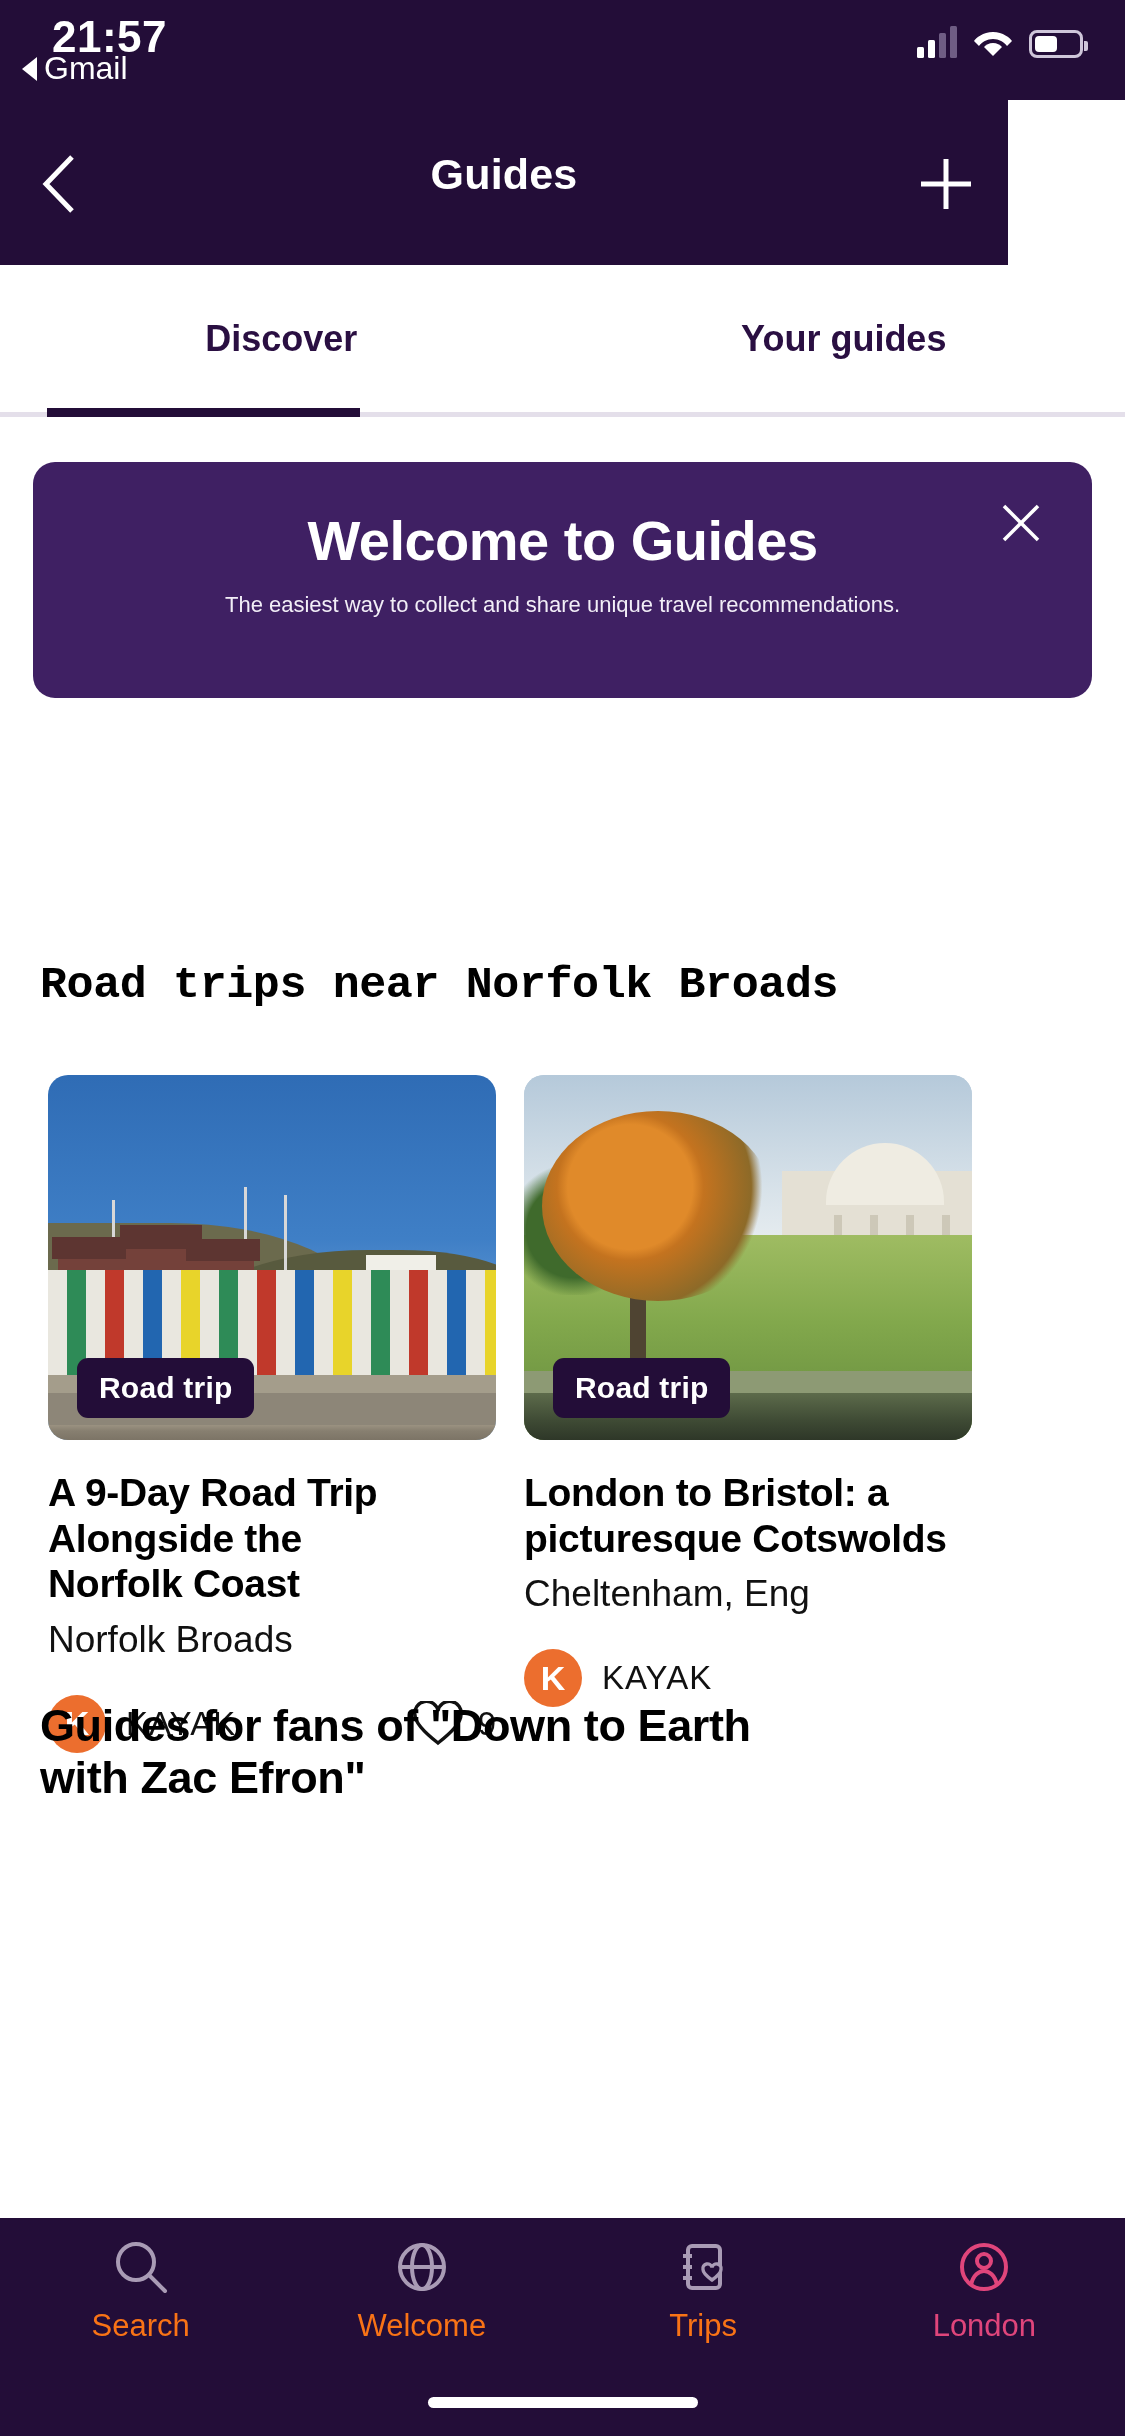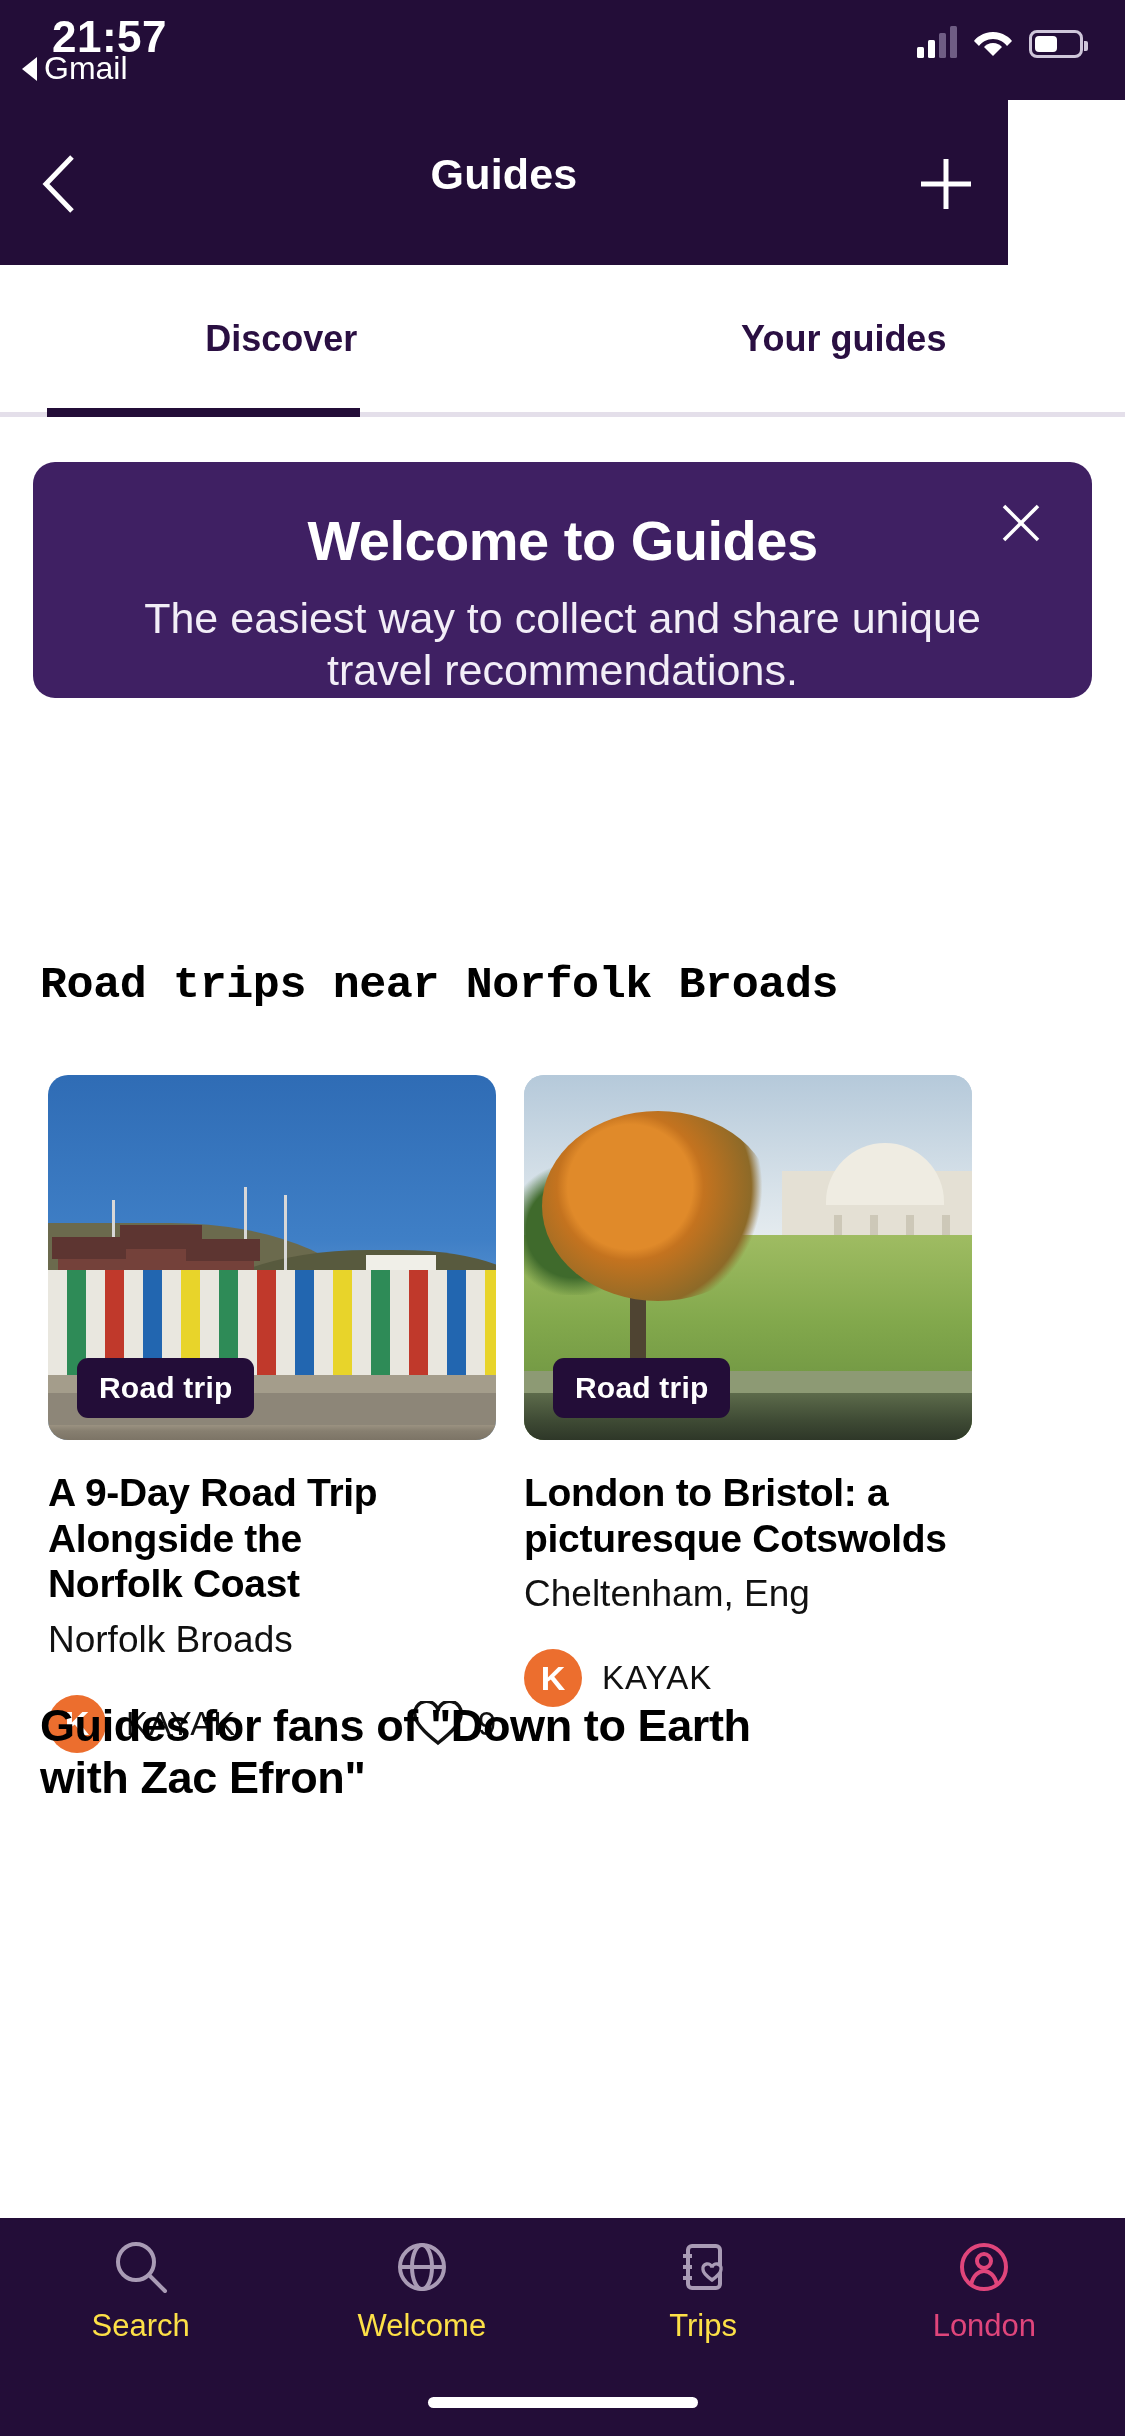--- a/index.html
+++ b/index.html
@@ -76,21 +76,21 @@
   .welcome-close {
     position:absolute; right:38px; top:28px; width:66px;height:66px;
     display:flex;align-items:center;justify-content:center; cursor:pointer;
   }
   .welcome-title {
     position:absolute; left:0; right:0; top:46px; text-align:center;
     font-size:56px; font-weight:700; letter-spacing:-0.5px;
   }
   .welcome-sub {
     position:absolute; left:90px; right:90px; top:130px; text-align:center;
-    font-size:43px; line-height:1.22; font-weight:400; color:#f2eef7;
+    font-size:22px; line-height:1.22; font-weight:400; color:#f2eef7;
   }
 
   
   .section-title {
     position:absolute; left:40px; width:1045px;
     font-size:45px; font-weight:700; color:#000; letter-spacing:-0.4px;
   }
   #sec1-title { top:960px;font-family:Liberation Mono, monospace; }
   #sec2-title { top:1700px; left:40px; width:1045px; line-height:1.15; }
 
@@ -157,21 +157,21 @@
   .s2-bank { position:absolute; left:0; right:0; top:296px; height:26px; background:#8d9a74; }
   .s2-water { position:absolute; left:0; right:0; top:318px; bottom:0; background:linear-gradient(#5d6b4b,#3e4a34 60%,#2e3728); }
 
   
   .bottomnav {
     position:absolute; left:0; bottom:0; width:1125px; height:218px;
     background:#230d38;
   }
   .bn-items { display:flex; height:155px; padding-top:18px; }
   .bn-item { flex:1; display:flex; flex-direction:column; align-items:center; gap:10px; }
-  .bn-label { font-size:31px; color:#fde047; }
+  .bn-label { font-size:31px; color:#f97316; }
   .bn-item.active .bn-label { color:#e0457b; }
   .home-indicator {
     position:absolute; left:50%; transform:translateX(-50%); bottom:28px;
     width:270px; height:11px; background:#fff; border-radius:6px;
   }
 </style>
 </head>
 <body>
 
 <div id="app">

